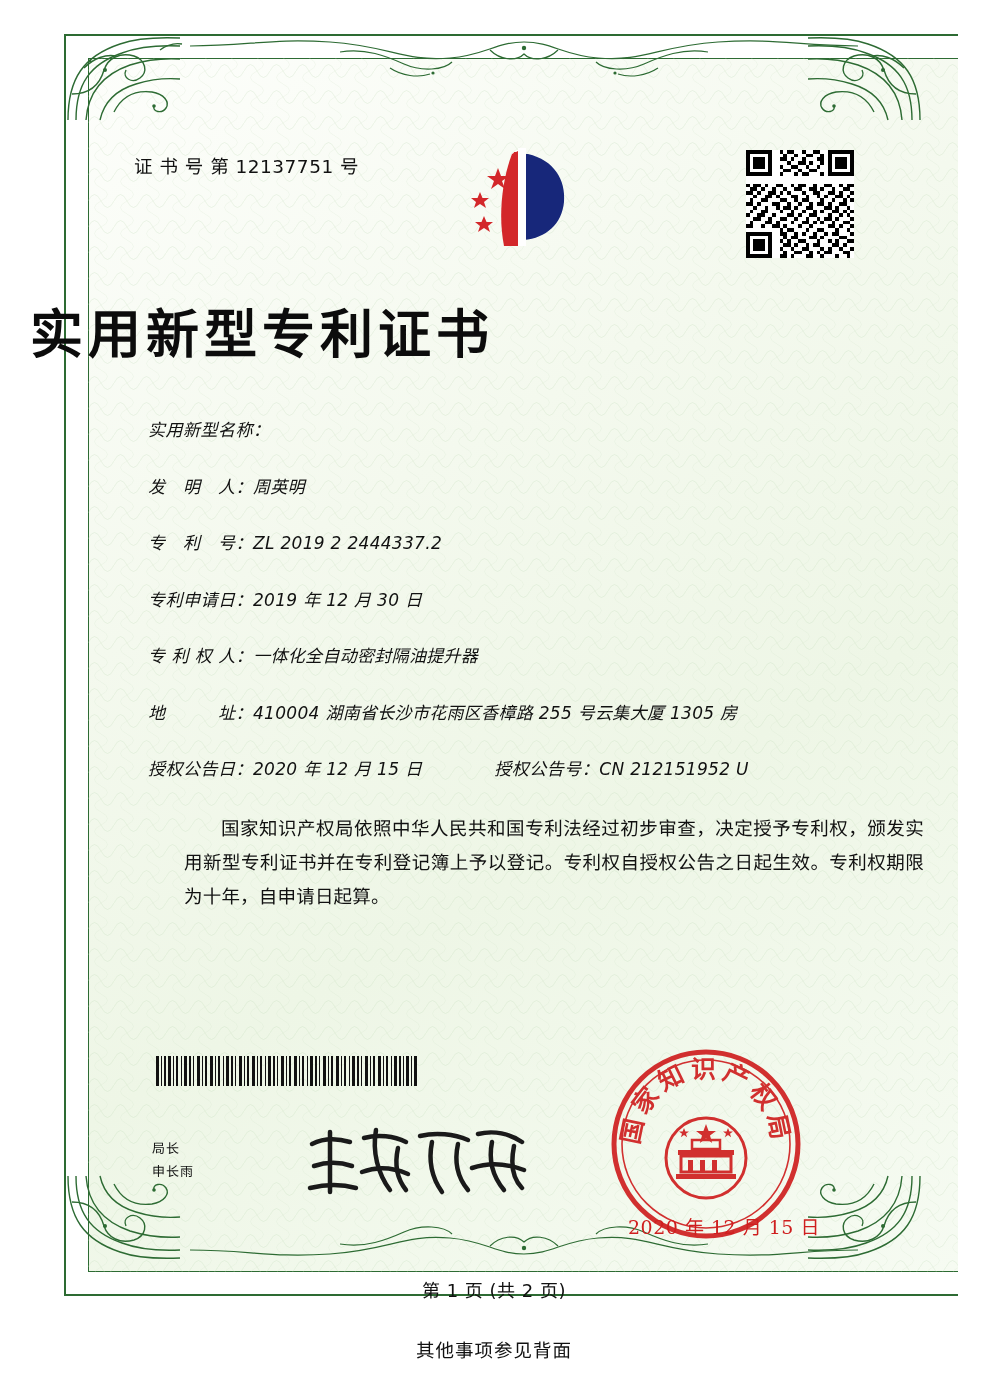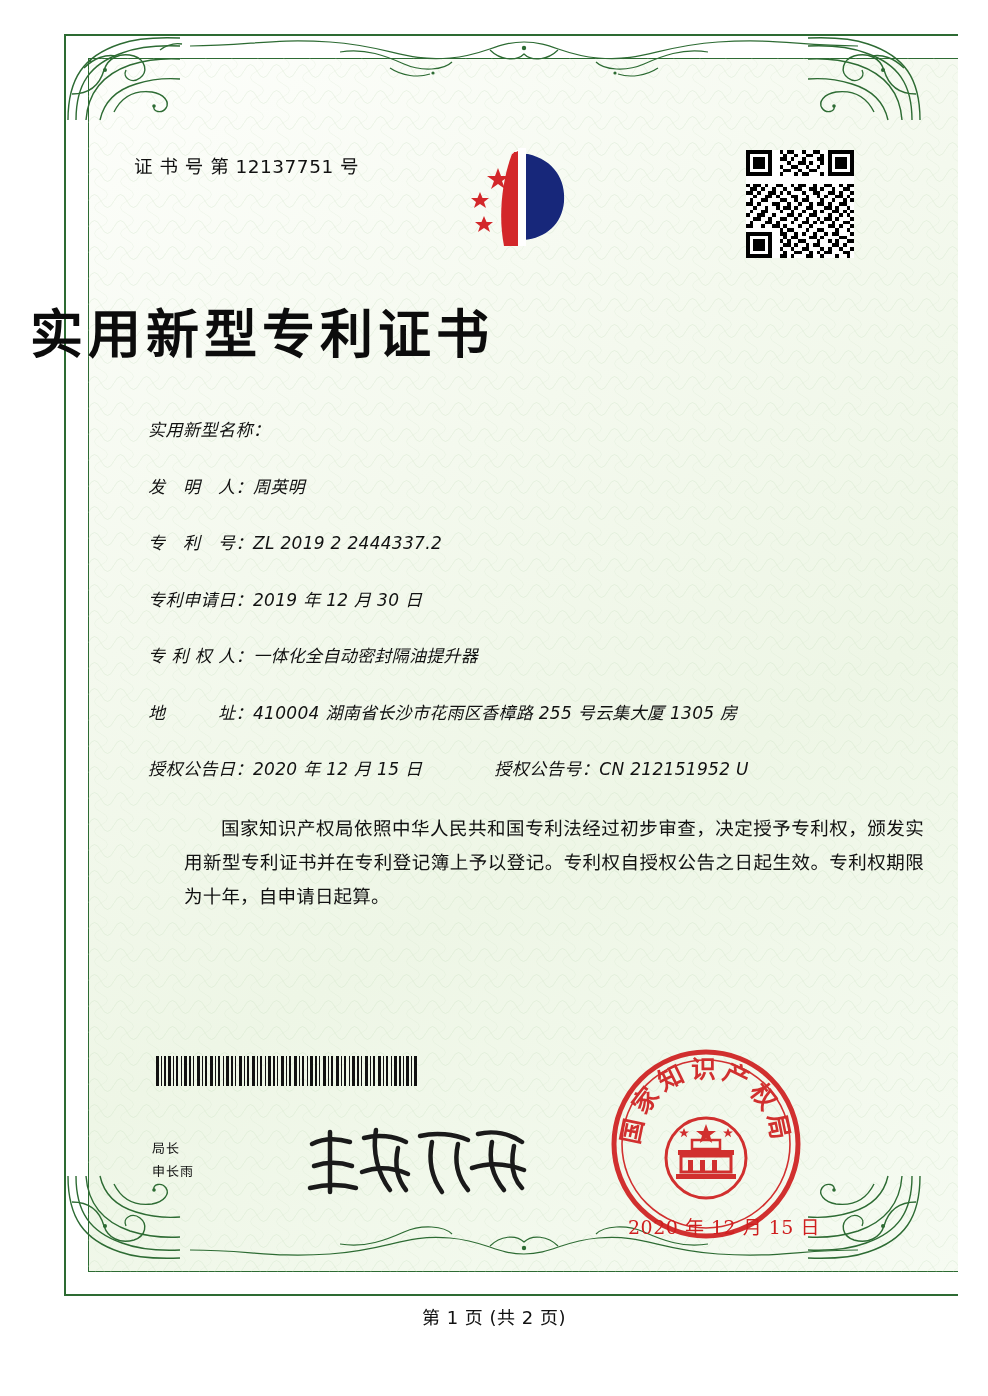--- a/index.html
+++ b/index.html
@@ -209,21 +209,20 @@
 
   
   .page-num {
     position: absolute;
     left: 0; right: 0;
     top: 1276px;
     text-align: center;
     font-size: 18px;
     color: #111;
     letter-spacing: .5px;
-    margin-top: 27px;
   }
   .backside-note {
     position: absolute;
     left: 0; right: 0;
     top: 1336px;
     text-align: center;
     font-size: 18.5px;
     color: #111;
     letter-spacing: 1px;
   }
@@ -713,14 +712,15 @@
         <rect x="-14" y="-18" width="28" height="9" fill="none" stroke="#cf1f1f" stroke-width="2.5"></rect>
         <polygon points="0,-34 2.6,-27 10,-27 4,-22.5 6.2,-15 0,-19.5 -6.2,-15 -4,-22.5 -10,-27 -2.6,-27" fill="#cf1f1f"></polygon>
         <polygon points="-22,-30 -20.6,-26.5 -17,-26.5 -20,-24.3 -18.9,-20.8 -22,-23 -25.1,-20.8 -24,-24.3 -27,-26.5 -23.4,-26.5" fill="#cf1f1f"></polygon>
         <polygon points="22,-30 23.4,-26.5 27,-26.5 24,-24.3 25.1,-20.8 22,-23 18.9,-20.8 20,-24.3 17,-26.5 20.6,-26.5" fill="#cf1f1f"></polygon>
       </g>
     </svg>
   </div>
   <div class="seal-date">2020 年 12 月 15 日</div>
 
   <div class="page-num">第 1 页 (共 2 页)</div>
+  <div class="backside-note">其他事项参见背面</div>
 
 </div>
 
 </body></html>

